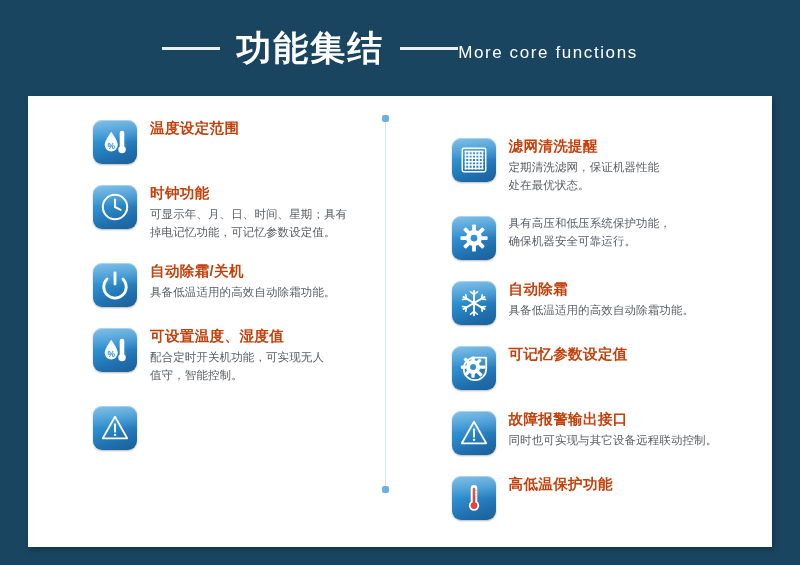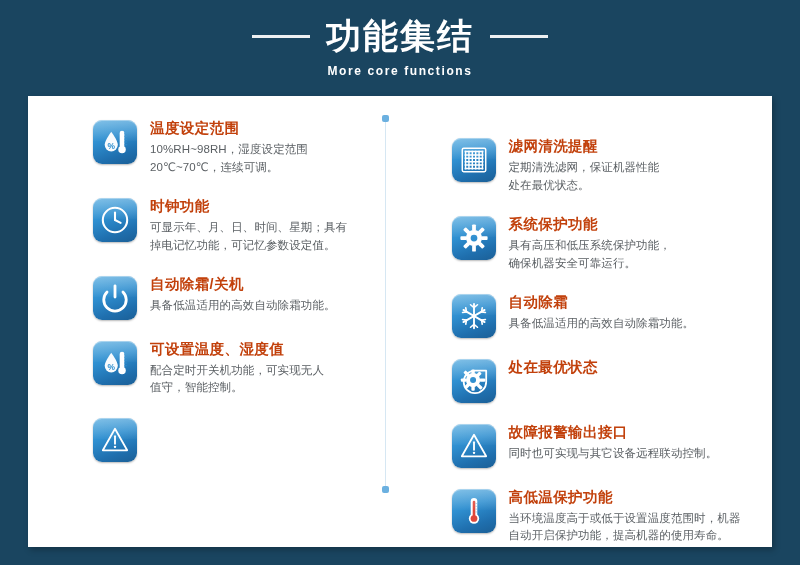--- a/index.html
+++ b/index.html
@@ -12,21 +12,21 @@
     position: relative;
     overflow: hidden;
   }
 
   
   .header {
     position: absolute;
     top: 0; left: 0; right: 0;
     height: 96px;
     display: flex;
-    flex-direction: column;
+    flex-direction: row;
     align-items: center;
     justify-content: center;
   }
   .title-row {
     display: flex;
     align-items: center;
     justify-content: center;
     gap: 16px;
   }
   .title-rule {
@@ -38,22 +38,22 @@
   .main-title {
     color: #ffffff;
     font-size: 35px;
     font-weight: bold;
     letter-spacing: 2px;
     line-height: 1.05;
     white-space: nowrap;
   }
   .sub-title {
     color: #ffffff;
-    font-size: 12px;
-    font-weight: bold;
+    font-size: 17px;
+    font-weight: normal;
     letter-spacing: 1.6px;
     margin-top: 9px;
   }
 
   
   .card {
     position: absolute;
     left: 28px;
     top: 96px;
     width: 744px;
@@ -175,21 +175,20 @@
       <line x1="26" y1="7" x2="29" y2="7"></line>
       <line x1="26" y1="10" x2="29" y2="10"></line>
       <line x1="26" y1="13" x2="29" y2="13"></line>
       <line x1="26" y1="16" x2="29" y2="16"></line>
       <line x1="26" y1="19" x2="29" y2="19"></line>
     </g>
   </svg>
           </div>
           <div class="feature-text">
             <div class="feature-title">温度设定范围</div>
-            <div class="feature-desc">10%RH~98RH，湿度设定范围<br>20℃~70℃，连续可调。</div>
           </div>
         </div>
         <div class="feature">
           <div class="icon-box">
             <svg id="svg-clock-icon" width="30" height="30" viewBox="0 0 32 32" fill="none">
     <circle cx="16" cy="16" r="13" stroke="#ffffff" stroke-width="2.2"></circle>
     <line x1="16" y1="16" x2="16" y2="8" stroke="#ffffff" stroke-width="2.2" stroke-linecap="round"></line>
     <line x1="16" y1="16" x2="22" y2="19" stroke="#ffffff" stroke-width="2.2" stroke-linecap="round"></line>
   </svg>
           </div>
@@ -278,21 +277,20 @@
       <rect x="14" y="1.5" width="4" height="7" rx="1" transform="rotate(45 16 16)"></rect>
       <rect x="14" y="23.5" width="4" height="7" rx="1" transform="rotate(45 16 16)"></rect>
       <rect x="1.5" y="14" width="7" height="4" rx="1" transform="rotate(45 16 16)"></rect>
       <rect x="23.5" y="14" width="7" height="4" rx="1" transform="rotate(45 16 16)"></rect>
     </g>
     <circle cx="16" cy="16" r="8.5" fill="#ffffff"></circle>
     <circle cx="16" cy="16" r="3.6" fill="#2f8fd0"></circle>
   </svg>
           </div>
           <div class="feature-text">
-            <div class="feature-title">系统保护功能</div>
             <div class="feature-desc">具有高压和低压系统保护功能，<br>确保机器安全可靠运行。</div>
           </div>
         </div>
         <div class="feature">
           <div class="icon-box">
             <svg id="svg-snowflake-icon" width="30" height="30" viewBox="0 0 32 32" fill="none">
     <g stroke="#ffffff" stroke-width="2" stroke-linecap="round">
       <line x1="16" y1="3" x2="16" y2="29"></line>
       <line x1="4.7" y1="9.5" x2="27.3" y2="22.5"></line>
       <line x1="27.3" y1="9.5" x2="4.7" y2="22.5"></line>
@@ -330,21 +328,21 @@
       <rect x="13.2" y="3.6" width="3.6" height="6" rx="1" transform="rotate(45 15 15)"></rect>
       <rect x="13.2" y="20.4" width="3.6" height="6" rx="1" transform="rotate(45 15 15)"></rect>
       <rect x="2" y="13.2" width="6" height="3.6" rx="1" transform="rotate(45 15 15)"></rect>
       <rect x="22" y="13.2" width="6" height="3.6" rx="1" transform="rotate(45 15 15)"></rect>
     </g>
     <circle cx="15" cy="15" r="7.6" fill="#ffffff"></circle>
     <circle cx="15" cy="15" r="3.2" fill="#2f8fd0"></circle>
   </svg>
           </div>
           <div class="feature-text">
-            <div class="feature-title">处在最优状态</div>
+            <div class="feature-title">可记忆参数设定值</div>
           </div>
         </div>
         <div class="feature">
           <div class="icon-box">
             <svg id="svg-warning-triangle-icon" width="30" height="30" viewBox="0 0 32 32" fill="none">
     <path d="M16 4 L29 27 L3 27 Z" stroke="#ffffff" stroke-width="1.9" fill="none" stroke-linejoin="round"></path>
     <line x1="16" y1="12" x2="16" y2="20" stroke="#ffffff" stroke-width="2" stroke-linecap="round"></line>
     <circle cx="16" cy="23.3" r="1.3" fill="#ffffff"></circle>
   </svg>
           </div>
@@ -363,19 +361,18 @@
     <g stroke="#8fbcd8" stroke-width="0.9">
       <line x1="17.6" y1="8" x2="19" y2="8"></line>
       <line x1="17.6" y1="11" x2="19" y2="11"></line>
       <line x1="17.6" y1="14" x2="19" y2="14"></line>
       <line x1="17.6" y1="17" x2="19" y2="17"></line>
     </g>
   </svg>
           </div>
           <div class="feature-text">
             <div class="feature-title">高低温保护功能</div>
-            <div class="feature-desc">当环境温度高于或低于设置温度范围时，机器<br>自动开启保护功能，提高机器的使用寿命。</div>
           </div>
         </div>
       </div>
   </div>
 
 </div>
 
 </body></html>

